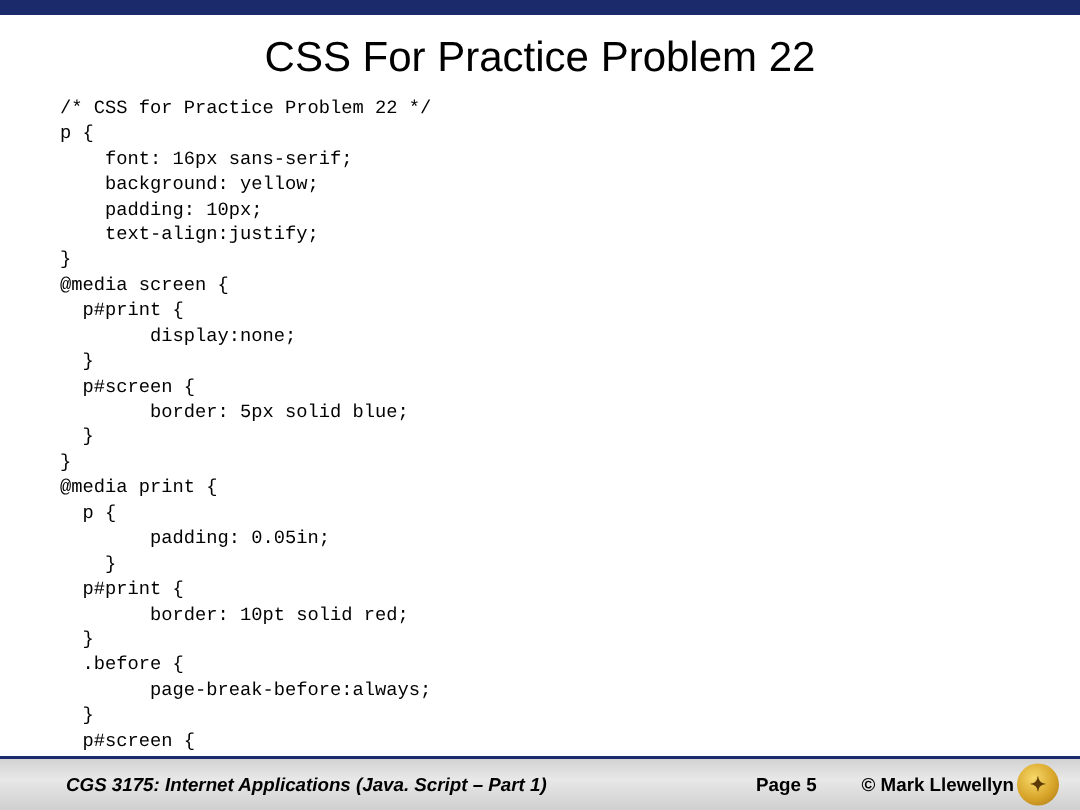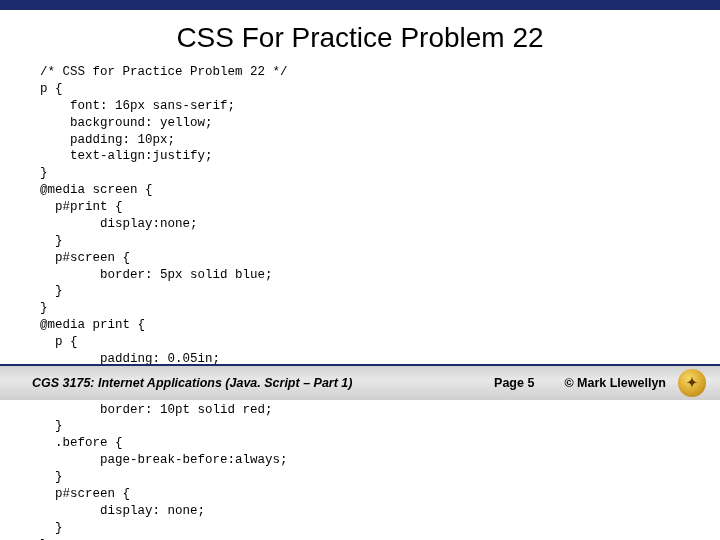--- a/index.html
+++ b/index.html
@@ -7,21 +7,21 @@
     padding: 0;
     width: 720px;
     height: 540px;
     background: #fff;
     font-family: Arial, Helvetica, sans-serif;
     overflow: hidden;
   }
   .slide {
     position: relative;
     width: 720px;
-    height: 400px;
+    height: 540px;
     box-sizing: border-box;
   }
   .topbar {
     background: #1b2a6b;
     height: 10px;
     width: 100%;
   }
   .title {
     text-align: center;
     font-size: 28px;
@@ -42,41 +42,41 @@
     position: absolute;
     left: 0;
     right: 0;
     bottom: 0;
     height: 36px;
     background: linear-gradient(to bottom, #d2d2d2 0%, #e8e8e8 40%, #cfcfcf 100%);
     border-top: 2px solid #1b2a6b;
     display: flex;
     align-items: center;
     box-sizing: border-box;
-    padding: 0 14px 0 32px;
+    padding: 0 14px 0 44px;
   }
   .footer .course {
     font-style: italic;
     font-weight: bold;
     font-size: 12.5px;
     color: #000;
     flex: 0 0 auto;
   }
   .footer .page {
     font-size: 12.5px;
     font-weight: bold;
     color: #000;
     margin-left: auto;
     margin-right: 30px;
   }
   .footer .copyright {
     font-size: 12.5px;
     font-weight: bold;
     color: #000;
-    margin-right: 12px;
+    margin-right: 2px;
   }
   .logo {
     width: 28px;
     height: 28px;
     border-radius: 50%;
     background: radial-gradient(circle at 40% 35%, #f7d96a 0%, #d8a52a 55%, #a67414 100%);
     position: relative;
     flex: 0 0 auto;
   }
   .logo .inner {

